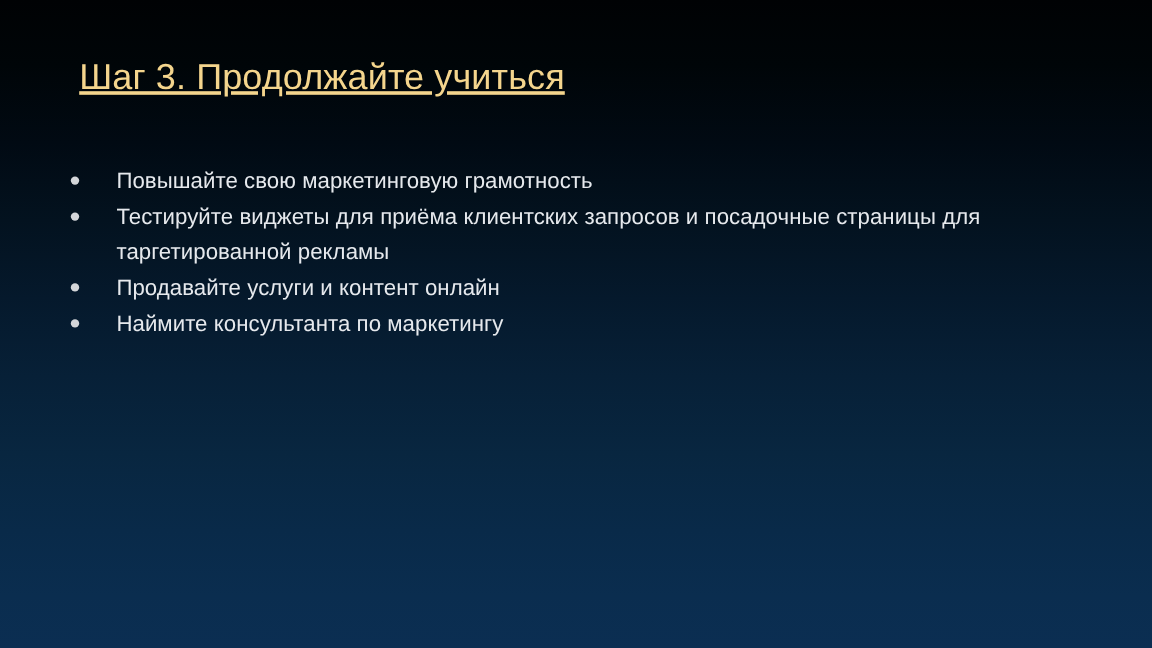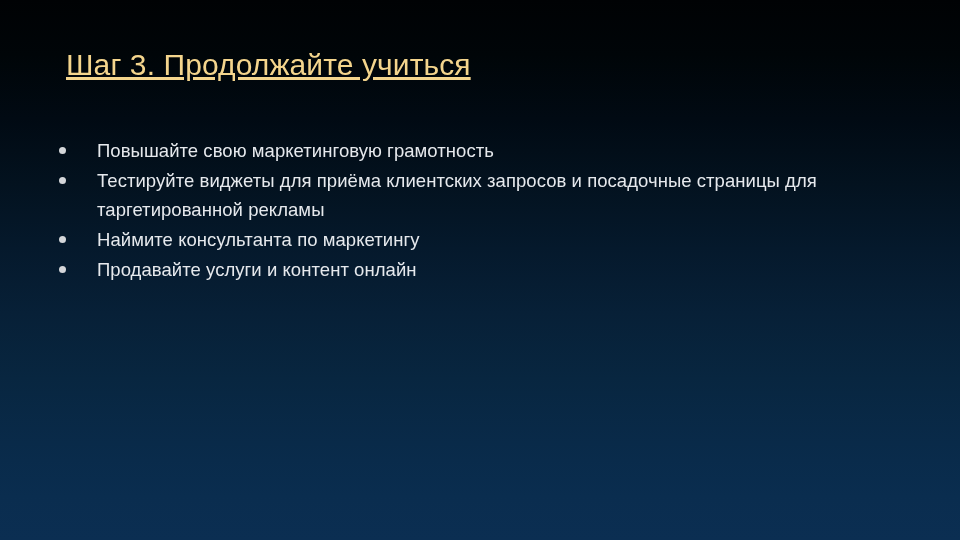--- a/index.html
+++ b/index.html
@@ -98,23 +98,23 @@
 
 
     <li class="bullet-item">
       <span class="bullet-marker"></span>
       <span class="bullet-text">Тестируйте виджеты для приёма клиентских запросов и посадочные страницы для таргетированной рекламы</span>
     </li>
 
 
     <li class="bullet-item">
       <span class="bullet-marker"></span>
-      <span class="bullet-text">Наймите консультанта по маркетингу</span>
+      <span class="bullet-text">Продавайте услуги и контент онлайн</span>
     </li>
 
     <li class="bullet-item">
       <span class="bullet-marker"></span>
-      <span class="bullet-text">Продавайте услуги и контент онлайн</span>
+      <span class="bullet-text">Наймите консультанта по маркетингу</span>
     </li>
 
   </ul>
 
 </div>
 
 </body></html>

